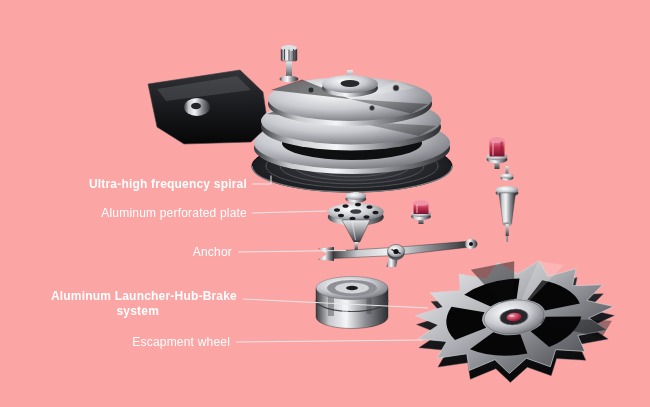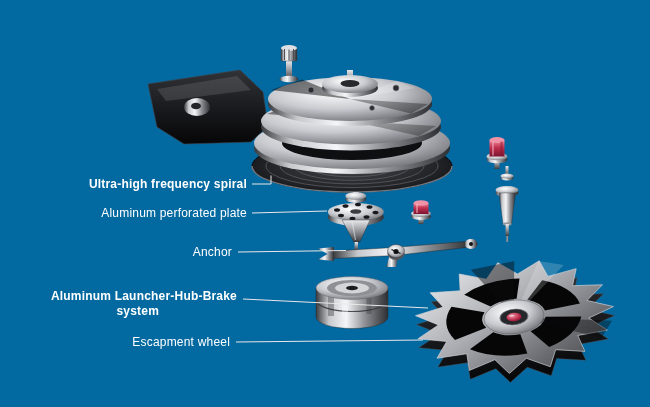--- a/index.html
+++ b/index.html
@@ -1,16 +1,16 @@
 <!DOCTYPE html>
 <html><head>
 <meta charset="utf-8">
 <style>
   html,body{margin:0;padding:0;background:#000;}
-  .stage{position:relative;width:650px;height:407px;background:#0369a1;overflow:hidden;}
+  .stage{position:relative;width:650px;height:407px;background:#fca5a5;overflow:hidden;}
   svg{display:block;}
   .lbl{font-family:"Liberation Sans",sans-serif;font-size:12px;fill:#ffffff;letter-spacing:.2px;}
   .lbl.b{font-weight:bold;}
   .ln{stroke:#e8e8e8;stroke-width:1;fill:none;}
 </style>
 </head>
 <body>
 
 <div class="stage">
 <svg width="650" height="407" viewBox="0 0 650 407">

